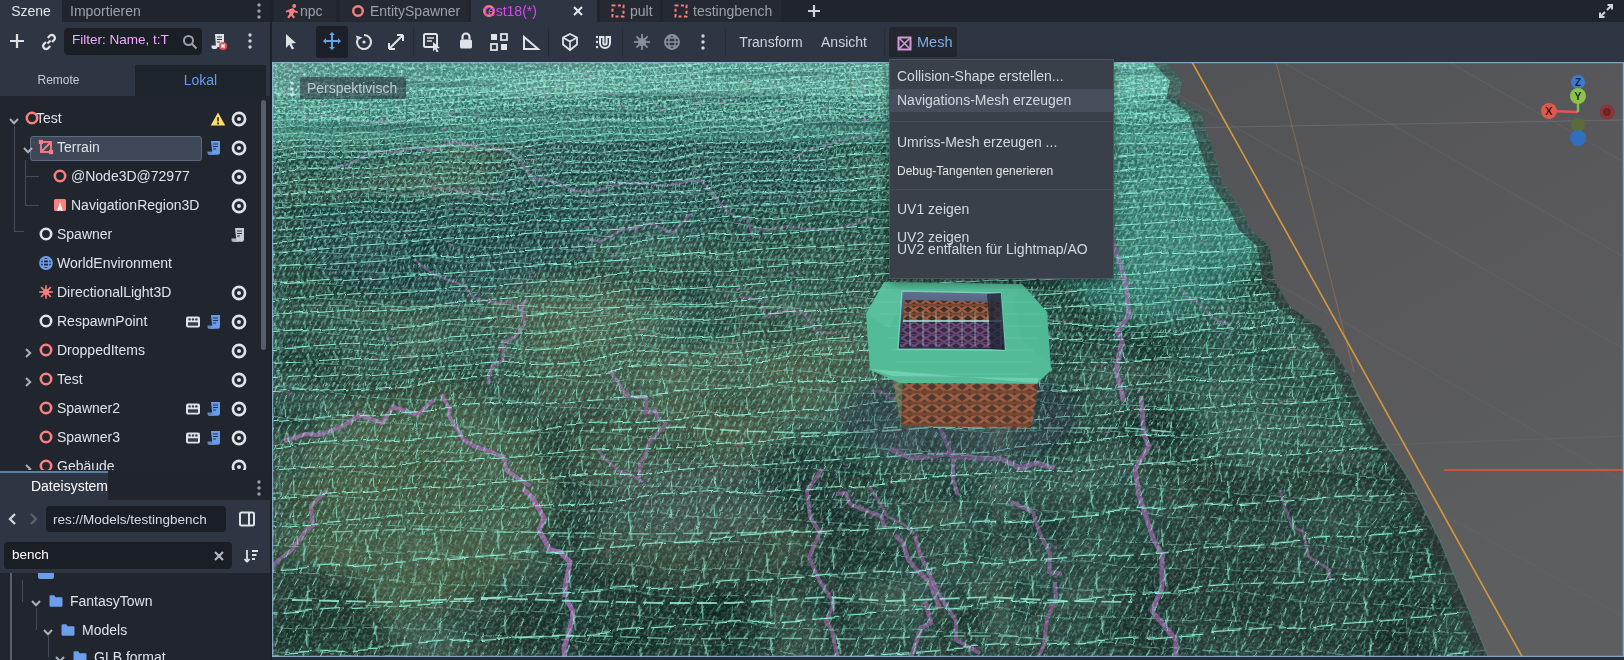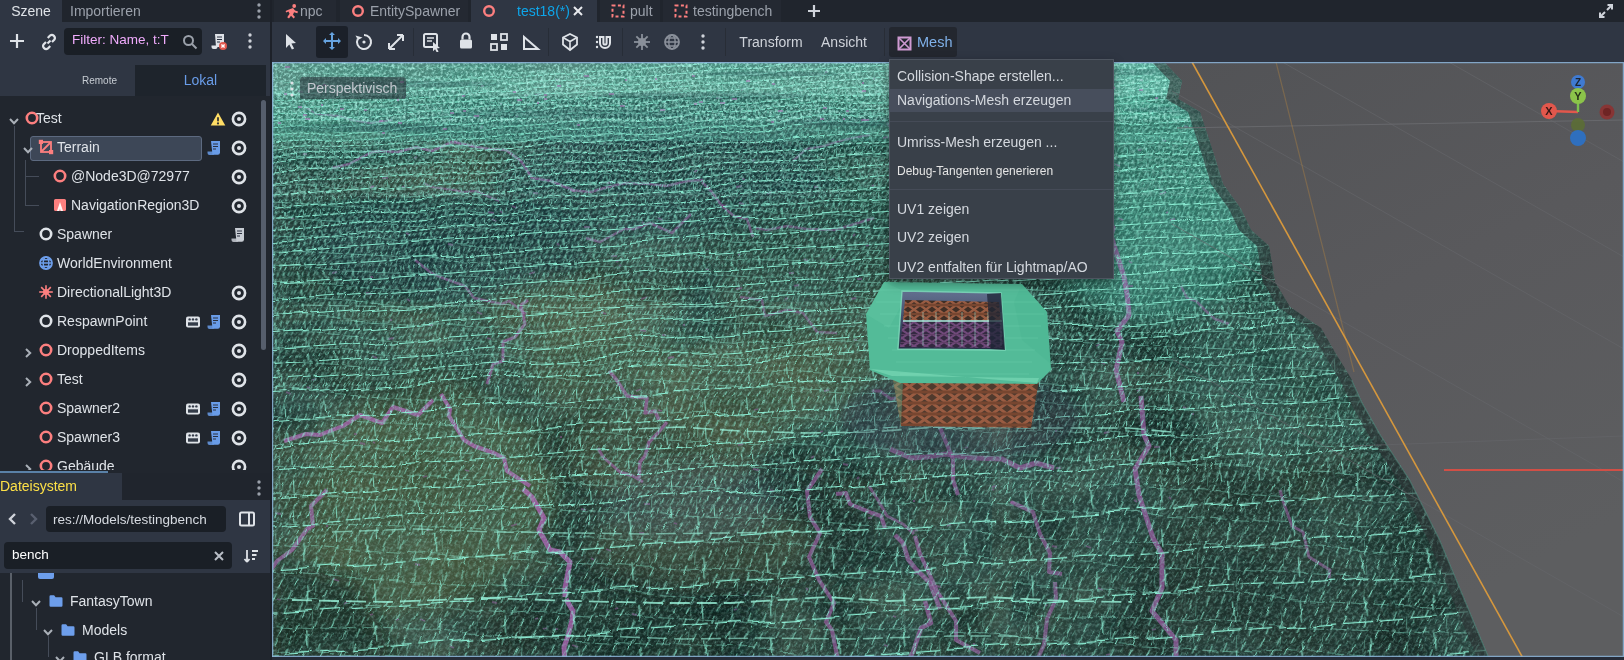--- a/index.html
+++ b/index.html
@@ -35,21 +35,21 @@
       <path d="M7 4h5M7 6.5h5M7 9h3" stroke="#2a3140" stroke-width="1.2"></path>
       <circle cx="13" cy="13" r="4" fill="#e0584e"></circle>
       <path d="M11.4 11.4l3.2 3.2M14.6 11.4l-3.2 3.2" stroke="#fff" stroke-width="1.4"></path>
     </svg></div>
 <div class="abs" style="left:247px;top:31px"><svg width="6" height="20" viewBox="0 0 6 20" style="" xmlns="http://www.w3.org/2000/svg">
       <circle cx="3" cy="4" r="1.7" fill="#cfd3da"></circle>
       <circle cx="3" cy="10" r="1.7" fill="#cfd3da"></circle>
       <circle cx="3" cy="16" r="1.7" fill="#cfd3da"></circle>
     </svg></div>
 <div class="abs" style="left:0;top:65px;width:270px;height:31px;background:#2f3643"></div>
-<div class="abs" style="left:0;top:65px;width:117px;height:31px;color:#c7ccd3;font-size:10px;line-height:31px;text-align:right">Remote</div>
+<div class="abs" style="left:0;top:65px;width:117px;height:31px;color:#c7ccd3;font-size:12px;line-height:31px;text-align:center">Remote</div>
 <div class="abs" style="left:135px;top:65px;width:131px;height:31px;background:#1e242c;color:#699ce8;font-size:14px;line-height:31px;text-align:center">Lokal</div>
 <div class="abs" style="left:0;top:96px;width:270px;height:375px;background:#21262e"></div>
 <div class="abs" style="left:8px;top:113px"><svg width="12" height="12" viewBox="0 0 12 12" style="" xmlns="http://www.w3.org/2000/svg">
       <path d="M2 4l4 4.2L10 4" fill="none" stroke="#aab0b8" stroke-width="2"></path>
     </svg></div>
 <div class="abs" style="left:24px;top:110px"><svg width="16" height="16" viewBox="0 0 16 16" style="" xmlns="http://www.w3.org/2000/svg">
       <circle cx="8.0" cy="8.0" r="5.2" fill="none" stroke="#fc7f7f" stroke-width="2.6"></circle>
     </svg></div>
 <div class="abs" style="left:36px;top:110px;color:#dfe3e8;font-size:14px">Test</div>
 <div class="abs" style="left:210px;top:111px"><svg width="16" height="16" viewBox="0 0 16 16" style="" xmlns="http://www.w3.org/2000/svg">
@@ -224,21 +224,21 @@
     </svg></div>
 <div class="abs" style="left:14px;top:126px;width:1px;height:105px;background:#454c59"></div>
 <div class="abs" style="left:14px;top:231px;width:10px;height:1px;background:#454c59"></div>
 <div class="abs" style="left:25px;top:160px;width:1px;height:46px;background:#454c59"></div>
 <div class="abs" style="left:25px;top:176px;width:14px;height:1px;background:#454c59"></div>
 <div class="abs" style="left:25px;top:205px;width:14px;height:1px;background:#454c59"></div>
 <div class="abs" style="left:261px;top:100px;width:5px;height:250px;background:#565e6c;border-radius:3px"></div>
 <div class="abs" style="left:0;top:470px;width:270px;height:3px;background:#21262e"></div>
 <div class="abs" style="left:0;top:471px;width:108px;height:2px;background:#5a81a8"></div>
 <div class="abs" style="left:0;top:473px;width:270px;height:27px;background:#20252d"></div>
-<div class="abs" style="left:0;top:473px;width:122px;height:27px;background:#2f3643;color:#fde047;font-size:14px;line-height:27px;text-align:left">Dateisystem</div>
+<div class="abs" style="left:0;top:473px;width:108px;height:27px;background:#2f3643;color:#ffffff;font-size:14px;line-height:27px;text-align:right">Dateisystem</div>
 <div class="abs" style="left:256px;top:478px"><svg width="6" height="20" viewBox="0 0 6 20" style="" xmlns="http://www.w3.org/2000/svg">
       <circle cx="3" cy="4" r="1.7" fill="#9ba1ab"></circle>
       <circle cx="3" cy="10" r="1.7" fill="#9ba1ab"></circle>
       <circle cx="3" cy="16" r="1.7" fill="#9ba1ab"></circle>
     </svg></div>
 <div class="abs" style="left:0;top:500px;width:270px;height:38px;background:#2f3643"></div>
 <div class="abs" style="left:6px;top:512px"><svg width="14" height="14" viewBox="0 0 14 14" style="" xmlns="http://www.w3.org/2000/svg">
       <path d="M9 2L4 7l5 5" fill="none" stroke="#cfd3da" stroke-width="2.4"></path>
     </svg></div>
 <div class="abs" style="left:26px;top:512px"><svg width="14" height="14" viewBox="0 0 14 14" style="" xmlns="http://www.w3.org/2000/svg">
@@ -297,21 +297,21 @@
 <div class="abs" style="left:300px;top:0;color:#9ba1ab;font-size:14px;line-height:22px">npc</div>
 <div class="abs" style="left:340px;top:0;width:128px;height:22px;background:#242932"></div>
 <div class="abs" style="left:350px;top:3px"><svg width="16" height="16" viewBox="0 0 16 16" style="" xmlns="http://www.w3.org/2000/svg">
       <circle cx="8.0" cy="8.0" r="4.8" fill="none" stroke="#fc7f7f" stroke-width="2.4"></circle>
     </svg></div>
 <div class="abs" style="left:370px;top:0;color:#9ba1ab;font-size:14px;line-height:22px">EntitySpawner</div>
 <div class="abs" style="left:471px;top:0;width:126px;height:22px;background:#2f3643"></div>
 <div class="abs" style="left:481px;top:3px"><svg width="16" height="16" viewBox="0 0 16 16" style="" xmlns="http://www.w3.org/2000/svg">
       <circle cx="8.0" cy="8.0" r="4.8" fill="none" stroke="#fc7f7f" stroke-width="2.4"></circle>
     </svg></div>
-<div class="abs" style="left:517px;top:0;color:#0ea5e9;font-size:14px;line-height:22px">test18(*)</div>
+<div class="abs" style="left:484px;top:0;color:#d946ef;font-size:14px;line-height:22px">test18(*)</div>
 <div class="abs" style="left:571px;top:4px"><svg width="14" height="14" viewBox="0 0 14 14" style="" xmlns="http://www.w3.org/2000/svg">
       <path d="M3 3l8 8M11 3l-8 8" stroke="#e8eaee" stroke-width="2"></path>
     </svg></div>
 <div class="abs" style="left:600px;top:0;width:60px;height:22px;background:#242932"></div>
 <div class="abs" style="left:610px;top:3px"><svg width="16" height="16" viewBox="0 0 16 16" style="" xmlns="http://www.w3.org/2000/svg">
       <rect x="2.5" y="2.5" width="11" height="11" fill="none" stroke="#fc7f7f" stroke-width="2" stroke-dasharray="3 2.4"></rect>
     </svg></div>
 <div class="abs" style="left:630px;top:0;color:#9ba1ab;font-size:14px;line-height:22px">pult</div>
 <div class="abs" style="left:663px;top:0;width:118px;height:22px;background:#242932"></div>
 <div class="abs" style="left:673px;top:3px"><svg width="16" height="16" viewBox="0 0 16 16" style="" xmlns="http://www.w3.org/2000/svg">
@@ -980,14 +980,14 @@
       <circle cx="38" cy="64" r="8" fill="#2f6fbe"></circle>
     </svg></div>
 <div class="abs" style="left:889px;top:59px;width:225px;height:220px;background:#394049;border:1px solid #4e5560;box-shadow:0 4px 10px rgba(0,0,0,0.4)"></div>
 <div class="abs" style="left:889px;top:89px;width:225px;height:23px;background:#474e5c"></div>
 <div class="abs" style="left:897px;top:65px;color:#d4d8de;font-size:14px;line-height:23px">Collision-Shape erstellen...</div>
 <div class="abs" style="left:897px;top:89px;color:#d4d8de;font-size:14px;line-height:23px">Navigations-Mesh erzeugen</div>
 <div class="abs" style="left:897px;top:131px;color:#d4d8de;font-size:14px;line-height:23px">Umriss-Mesh erzeugen ...</div>
 <div class="abs" style="left:897px;top:160px;color:#e5e5e5;font-size:12px;line-height:23px">Debug-Tangenten generieren</div>
 <div class="abs" style="left:897px;top:198px;color:#d4d8de;font-size:14px;line-height:23px">UV1 zeigen</div>
 <div class="abs" style="left:897px;top:226px;color:#d4d8de;font-size:14px;line-height:23px">UV2 zeigen</div>
-<div class="abs" style="left:897px;top:256px;color:#d4d8de;font-size:14px;line-height:23px">UV2 entfalten für Lightmap/AO</div>
+<div class="abs" style="left:897px;top:238px;color:#d4d8de;font-size:14px;line-height:23px">UV2 entfalten für Lightmap/AO</div>
 <div class="abs" style="left:890px;top:121px;width:223px;height:1px;background:#454b57"></div>
 <div class="abs" style="left:890px;top:189px;width:223px;height:1px;background:#454b57"></div>
 </body></html>

